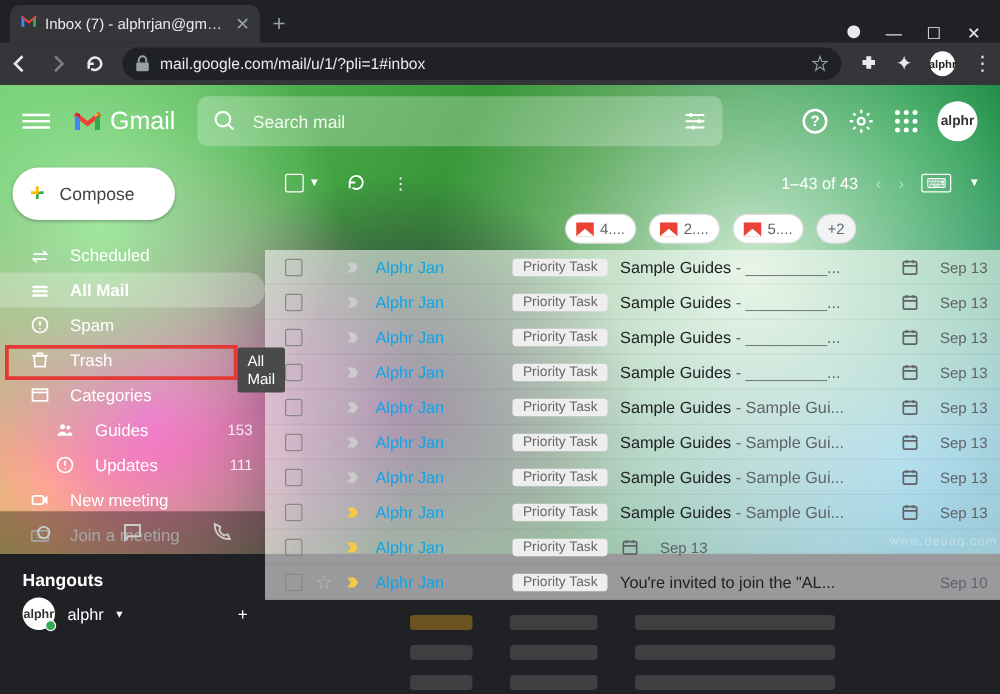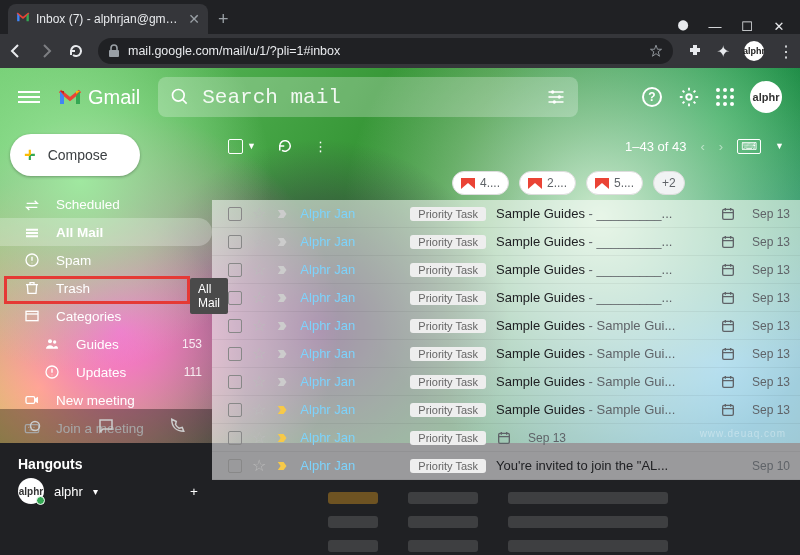--- a/index.html
+++ b/index.html
@@ -34,21 +34,21 @@
 }
 
 .topbar { position:relative; height:58px; display:flex; align-items:center; padding:0 18px; gap:18px; }
 .menu-ico { width:22px; color:#fff; }
 .menu-ico div { height:2px; background:#fff; margin:3px 0; }
 .logo { display:flex; align-items:center; gap:6px; }
 .gmlogo { width:24px; height:18px; position:relative; }
 .gmlogo svg { width:24px; height:18px; }
 .logotext { color:#fff; font-size:20px; font-weight:400; }
 .searchbar { flex:1; max-width:420px; height:40px; background:rgba(255,255,255,0.25); border-radius:8px; display:flex; align-items:center; padding:0 12px; gap:12px; color:#fff; }
-.searchbar input { flex:1; background:transparent; border:none; color:#f0abfc; font-size:21px; outline:none;font-family:Liberation Mono, monospace; }
+.searchbar input { flex:1; background:transparent; border:none; color:#f0abfc; font-size:14px; outline:none; }
 .searchbar input::placeholder { color:rgba(255,255,255,0.9); }
 .tune { margin-left:auto; }
 .topicons { display:flex; gap:16px; align-items:center; color:#fff; margin-left:auto; }
 .topicons .circ { width:20px; height:20px; border:2px solid #fff; border-radius:50%; display:flex; align-items:center; justify-content:center; font-size:12px; font-weight:bold; }
 .apps { display:grid; grid-template-columns:repeat(3,4px); grid-gap:3px; }
 .apps span { width:4px; height:4px; background:#fff; border-radius:50%; }
 .bigavatar { width:32px; height:32px; border-radius:50%; background:#fff; color:#333; font-size:11px; font-weight:bold; display:flex; align-items:center; justify-content:center; }
 
 .mainrow { position:relative; display:flex; height:calc(100% - 58px); }
 .sidebar { width:212px; padding-top:8px; color:#fff; font-size:13.5px; position:relative; }
@@ -76,30 +76,30 @@
 .chip { background:#fff; border:1px solid #ddd; border-radius:13px; height:24px; display:flex; align-items:center; padding:0 8px; font-size:12px; gap:5px; color:#5f6368; }
 .chip .redimg { width:14px; height:11px; background:#ea4335; position:relative; }
 .chip .redimg::after { content:''; position:absolute; bottom:0; left:0; border-left:7px solid transparent; border-right:7px solid transparent; border-bottom:6px solid #fff; }
 .chip.plus2 { background:#f1f3f4; }
 
 .maillist { position:relative; }
 .mailrow { height:28px; display:flex; align-items:center; padding:0 10px 0 16px; gap:10px; font-size:13px; background:rgba(255,255,255,0.55); border-bottom:1px solid rgba(0,0,0,0.05); color:#202124; }
 .mailrow .chk { width:14px; height:14px; border:1.8px solid #888; border-radius:2px; flex-shrink:0; }
 .mailrow .star { color:#bbb; font-size:16px; flex-shrink:0; }
 .mailrow .imp { width:14px; flex-shrink:0; }
-.mailrow .sender { width:100px; flex-shrink:0; color:#7dd3fc; white-space:nowrap; overflow:hidden; }
+.mailrow .sender { width:100px; flex-shrink:0; color:#0ea5e9; white-space:nowrap; overflow:hidden; }
 .mailrow .badge { background:#eee; color:#666; font-size:11px; padding:1px 8px; border-radius:3px; flex-shrink:0; }
 .mailrow .subj { flex:1; white-space:nowrap; overflow:hidden; text-overflow:ellipsis; color:#5f6368; }
 .mailrow .subj b { color:#202124; font-weight:normal; }
 .mailrow .cal { width:16px; color:#5f6368; flex-shrink:0; }
 .mailrow .date { width:44px; text-align:right; color:#5f6368; font-size:12px; flex-shrink:0; }
 .faderow { height:24px; display:flex; align-items:center; padding-left:100px; gap:30px; opacity:0.35; }
 .faderow .blob { height:12px; background:#777; border-radius:3px; }
 
-.watermark { position:absolute; right:14px; bottom:4px; color:rgba(255,255,255,0.35); font-size:10px; letter-spacing:1px; }
+.watermark { position:absolute; right:2px; bottom:4px; color:rgba(255,255,255,0.35); font-size:10px; letter-spacing:1px; }
 svg { display:block; }
 </style>
 </head>
 <body>
 
 <div class="titlebar">
   <div class="tab">
     <span class="fav">
       <svg viewBox="0 0 24 18">
           <path d="M2 2 L12 10 L22 2" fill="none" stroke="#ea4335" stroke-width="3"></path>

